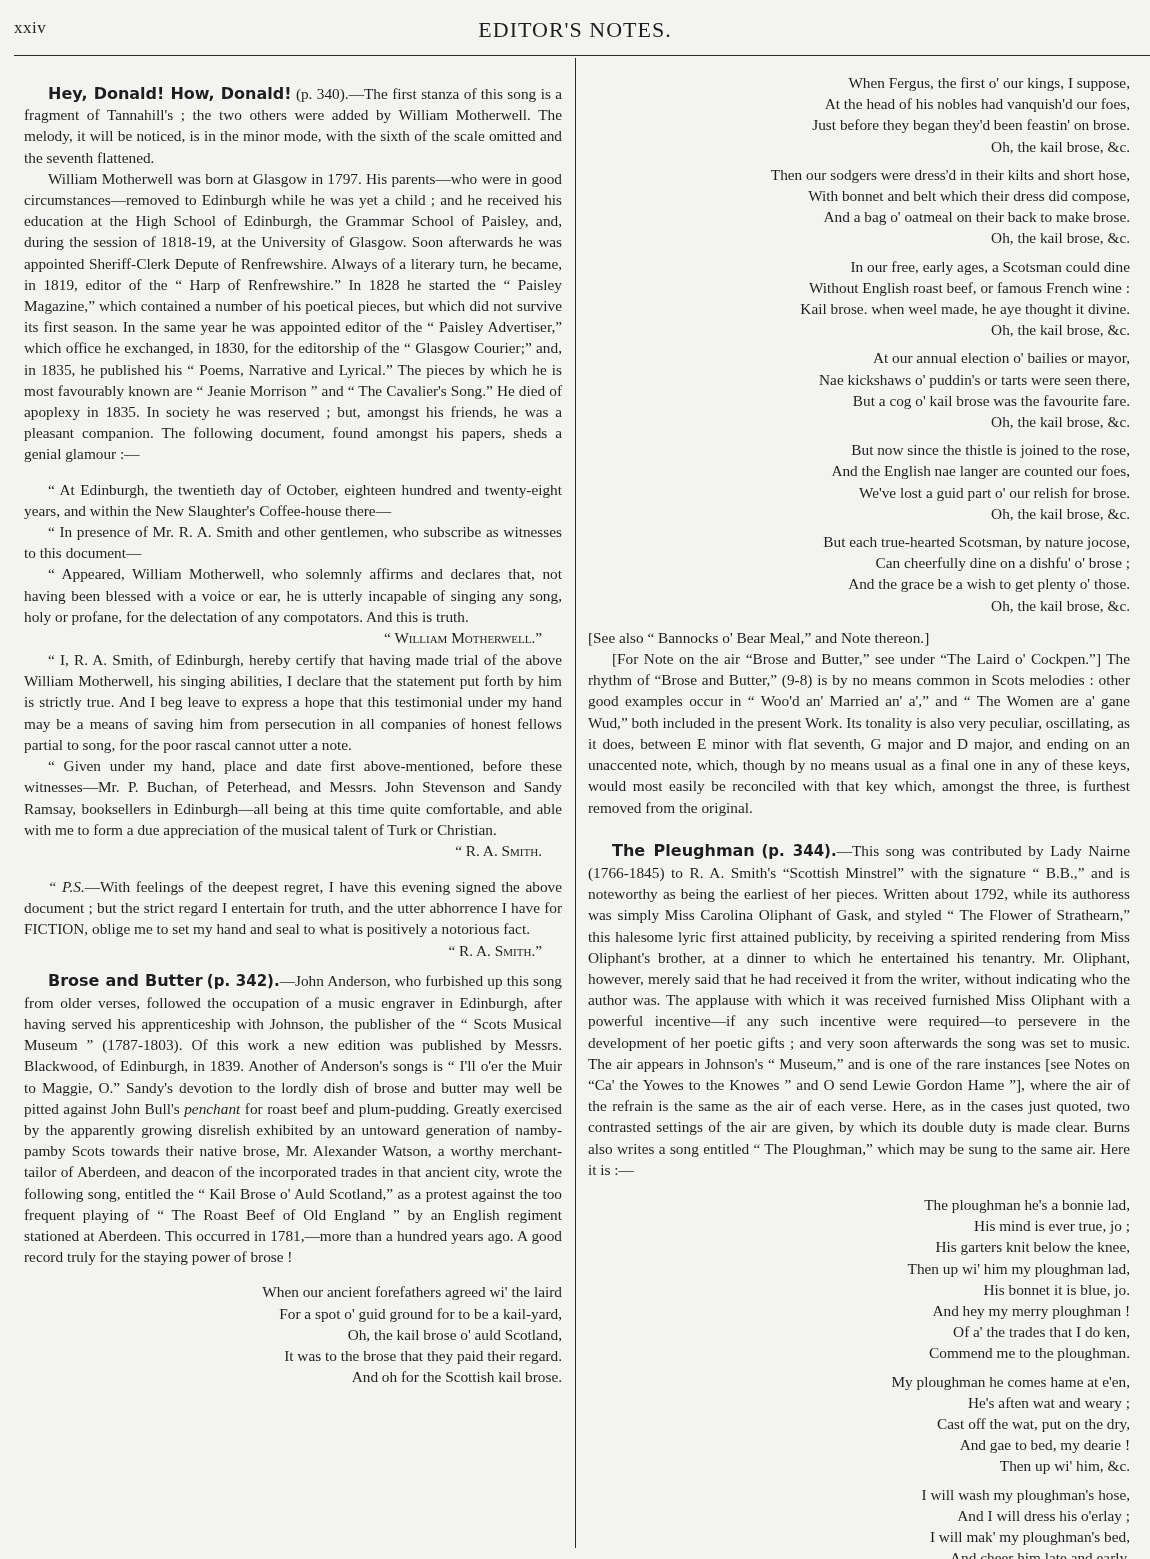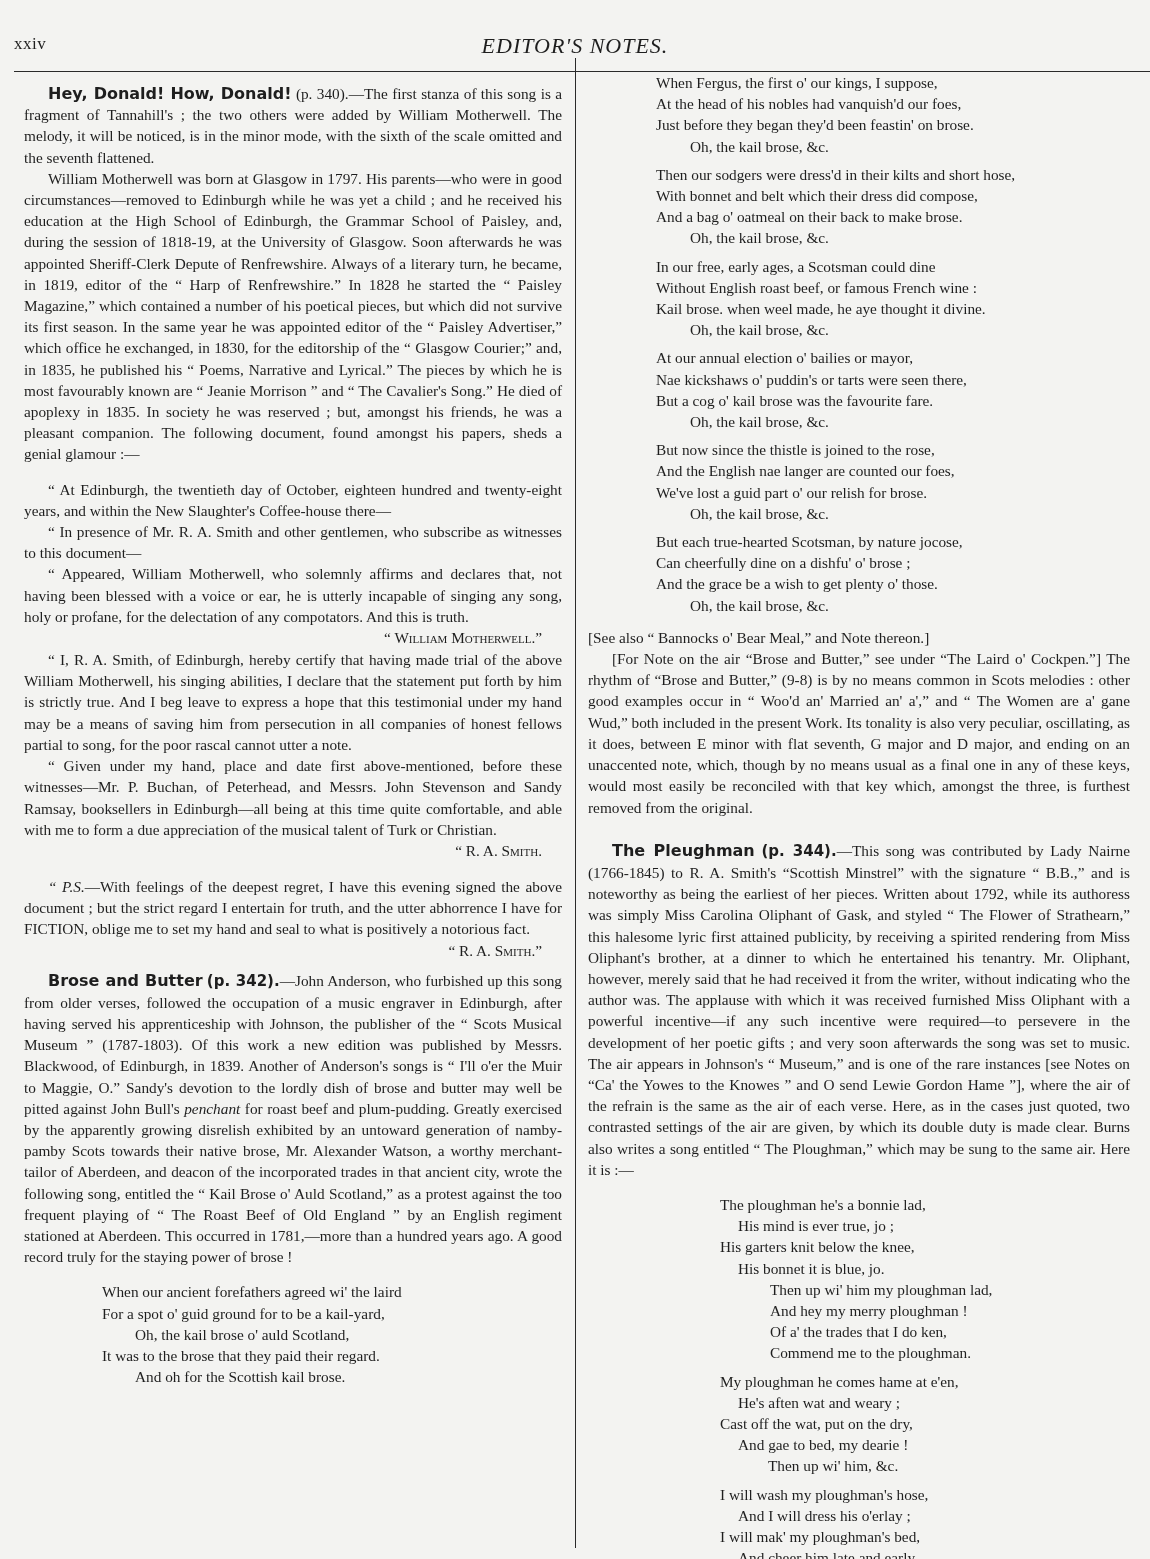--- a/index.html
+++ b/index.html
@@ -4,28 +4,28 @@
 <style>
   html, body { margin: 0; padding: 0; }
   body {
     width: 1150px; height: 1559px; overflow: hidden;
     background: #f3f3f1;
     color: #1e1e1e;
     font-family: "Liberation Serif", "DejaVu Serif", serif;
     position: relative;
   }
   .running-head {
-    position: absolute; left: 0; top: 16px; width: 1150px; height: 48px;
+    position: absolute; left: 0; top: 0; width: 1150px; height: 48px;
   }
   .folio {
     position: absolute; left: 14px; top: 18px; font-size: 17px; letter-spacing: 0.5px;
   }
   .head-title {
     position: absolute; left: 0; width: 1150px; top: 17px; text-align: center;
-    font-size: 22px; font-style: italic; letter-spacing: 1px;
+    font-size: 22px; letter-spacing: 1px;
   }
   .head-rule {
     position: absolute; left: 14px; right: 0; top: 55px; height: 0;
     border-top: 1.5px solid #2a2a2a;
   }
   .col-divider {
     position: absolute; left: 575px; top: 58px; height: 1490px; width: 0;
     border-left: 1.4px solid #2a2a2a;
   }
   .col {
@@ -41,21 +41,21 @@
   .gap-md { height: 22px; }
   .gap-lg { height: 30px; }
   .heading {
     font-family: "DejaVu Sans", "Liberation Sans", sans-serif;
     font-weight: bold; font-size: 16px;
   }
   .pageref-num { font-family: "DejaVu Sans", "Liberation Sans", sans-serif; font-weight: bold; font-size: 15px; }
   .sig-inline { float: right; font-variant: small-caps; padding-right: 20px; }
   .witness { padding-left: 172px; text-indent: 0; }
   .witness i { font-style: italic; }
-  .verse { text-align: left; }
+  .verse { text-align: right; }
   .verse .ln { white-space: nowrap; }
   .verse.kail { padding-left: 78px; }
   .verse.kail .ind1 { padding-left: 33px; }
   .verse.right-kail { padding-left: 68px; }
   .verse.right-kail .ind1 { padding-left: 34px; }
   .stanza { margin-bottom: 7px; }
   .verse.plough { padding-left: 132px; }
   .verse.plough .i1 { padding-left: 18px; }
   .verse.plough .i2 { padding-left: 50px; }
   .verse.plough .i3 { padding-left: 48px; }
@@ -139,22 +139,22 @@
   <p class="noindent">[See also “ Bannocks o' Bear Meal,” and Note thereon.]</p>
   <p>[For Note on the air “Brose and Butter,” see under “The Laird o' Cockpen.”] The rhythm of “Brose and Butter,” (9-8) is by no means common in Scots melodies : other good examples occur in “ Woo'd an' Married an' a',” and “ The Women are a' gane Wud,” both included in the present Work. Its tonality is also very peculiar, oscillating, as it does, between E minor with flat seventh, G major and D major, and ending on an unaccented note, which, though by no means usual as a final one in any of these keys, would most easily be reconciled with that key which, amongst the three, is furthest removed from the original.</p>
   <div class="gap-md"></div>
   <p><span class="heading">The Pleughman</span> <span class="pageref-num">(p. 344).</span><span>—This song was contributed by Lady Nairne (1766-1845) to R. A. Smith's “Scottish Minstrel” with the signature “ B.B.,” and is noteworthy as being the earliest of her pieces. Written about 1792, while its authoress was simply Miss Carolina Oliphant of Gask, and styled “ The Flower of Strathearn,” this halesome lyric first attained publicity, by receiving a spirited rendering from Miss Oliphant's brother, at a dinner to which he entertained his tenantry. Mr. Oliphant, however, merely said that he had received it from the writer, without indicating who the author was. The applause with which it was received furnished Miss Oliphant with a powerful incentive—if any such incentive were required—to persevere in the development of her poetic gifts ; and very soon afterwards the song was set to music. The air appears in Johnson's “ Museum,” and is one of the rare instances [see Notes on “Ca' the Yowes to the Knowes ” and O send Lewie Gordon Hame ”], where the air of the refrain is the same as the air of each verse. Here, as in the cases just quoted, two contrasted settings of the air are given, by which its double duty is made clear. Burns also writes a song entitled “ The Ploughman,” which may be sung to the same air. Here it is :—</span></p>
   <div class="gap-sm"></div>
   <div class="verse plough">
     <div class="stanza">
       <div class="ln">The ploughman he's a bonnie lad,</div>
       <div class="ln i1">His mind is ever true, jo ;</div>
       <div class="ln">His garters knit below the knee,</div>
+      <div class="ln i2">Then up wi' him my ploughman lad,</div>
       <div class="ln i1">His bonnet it is blue, jo.</div>
-      <div class="ln i2">Then up wi' him my ploughman lad,</div>
       <div class="ln i2">And hey my merry ploughman !</div>
       <div class="ln i2">Of a' the trades that I do ken,</div>
       <div class="ln i2">Commend me to the ploughman.</div>
     </div>
     <div class="stanza">
       <div class="ln">My ploughman he comes hame at e'en,</div>
       <div class="ln i1">He's aften wat and weary ;</div>
       <div class="ln">Cast off the wat, put on the dry,</div>
       <div class="ln i1">And gae to bed, my dearie !</div>
       <div class="ln i3">Then up wi' him, &amp;c.</div>

